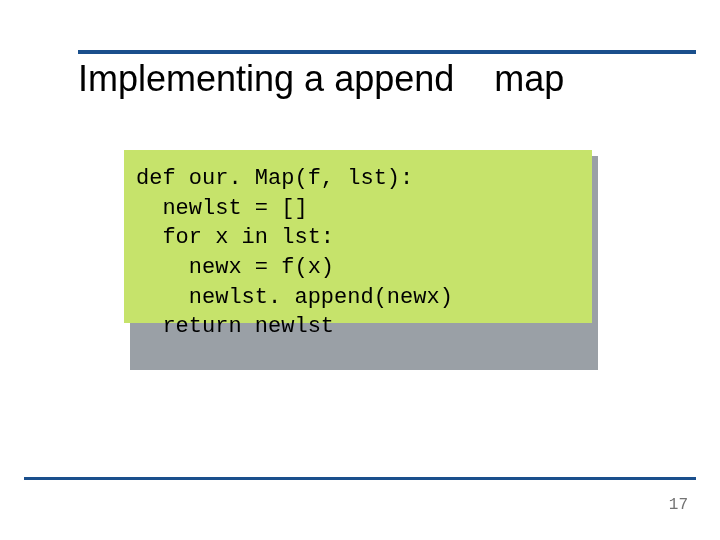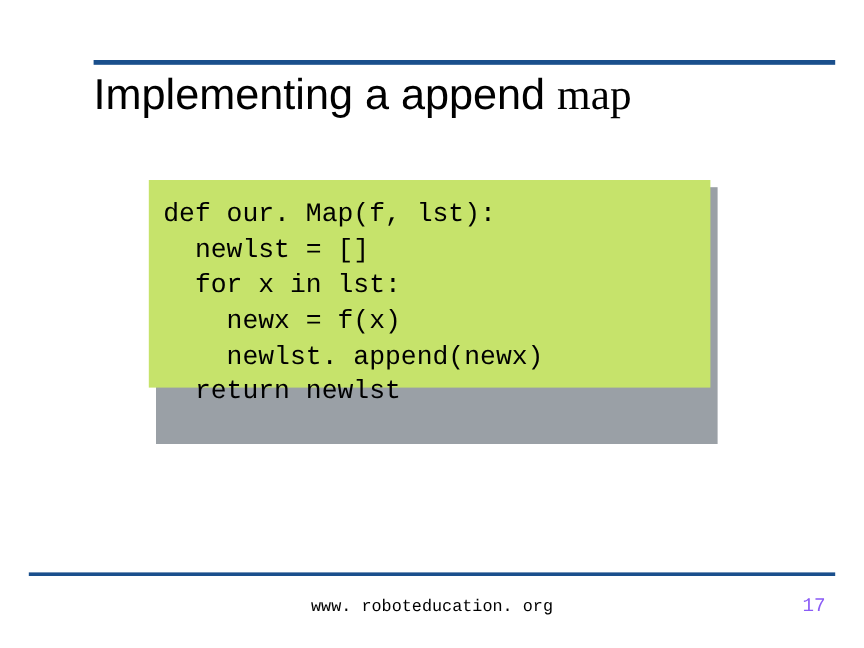--- a/index.html
+++ b/index.html
@@ -40,21 +40,22 @@
     position: absolute;
     top: 58px;
     left: 78px;
     right: 24px;
     font-size: 36px;
     color: #000000;
     font-weight: 400;
     line-height: 1.15;
   }
   .title .code {
-    font-family: Liberation Serif, serif;
+    font-family: Liberation Sans, sans-serif;
+    margin-left: 30px;
   }
   .code-box-shadow {
     position: absolute;
     top: 156px;
     left: 130px;
     width: 468px;
     height: 214px;
     background: #9aa0a6;
   }
   .code-box {
@@ -96,21 +97,21 @@
     font-family: "Courier New", Courier, monospace;
     font-size: 14px;
     color: #000000;
   }
   .footer-right {
     position: absolute;
     right: 32px;
     bottom: 26px;
     font-family: "Courier New", Courier, monospace;
     font-size: 16px;
-    color: #8b5cf6;
+    color: #737373;
   }
 </style>
 </head>
 <body>
 
 <div class="slide">
 
 
   <div class="top-rule"></div>
 
@@ -121,16 +122,15 @@
   <div class="code-box-shadow"></div>
   <div class="code-box"><span>def our. Map(f, lst):</span>
 <span>  newlst = []</span>
 <span>  for x in lst:</span>
 <span>    newx = f(x)</span>
 <span>    newlst. append(newx)</span>
 <span>  return newlst</span></div>
 
   <div class="bottom-rule"></div>
 
-  <div class="footer-center">www. roboteducation. org</div>
   <div class="footer-right">17</div>
 
 </div>
 
 </body></html>

